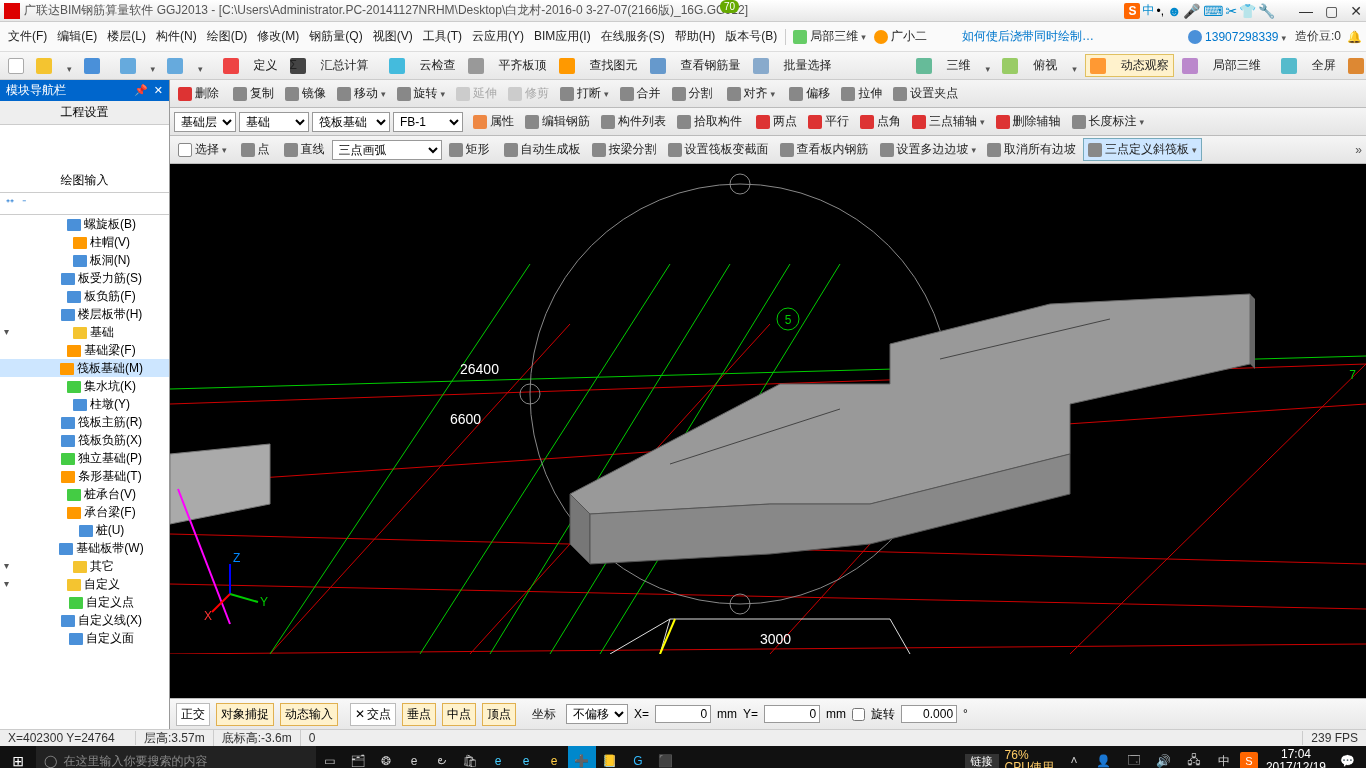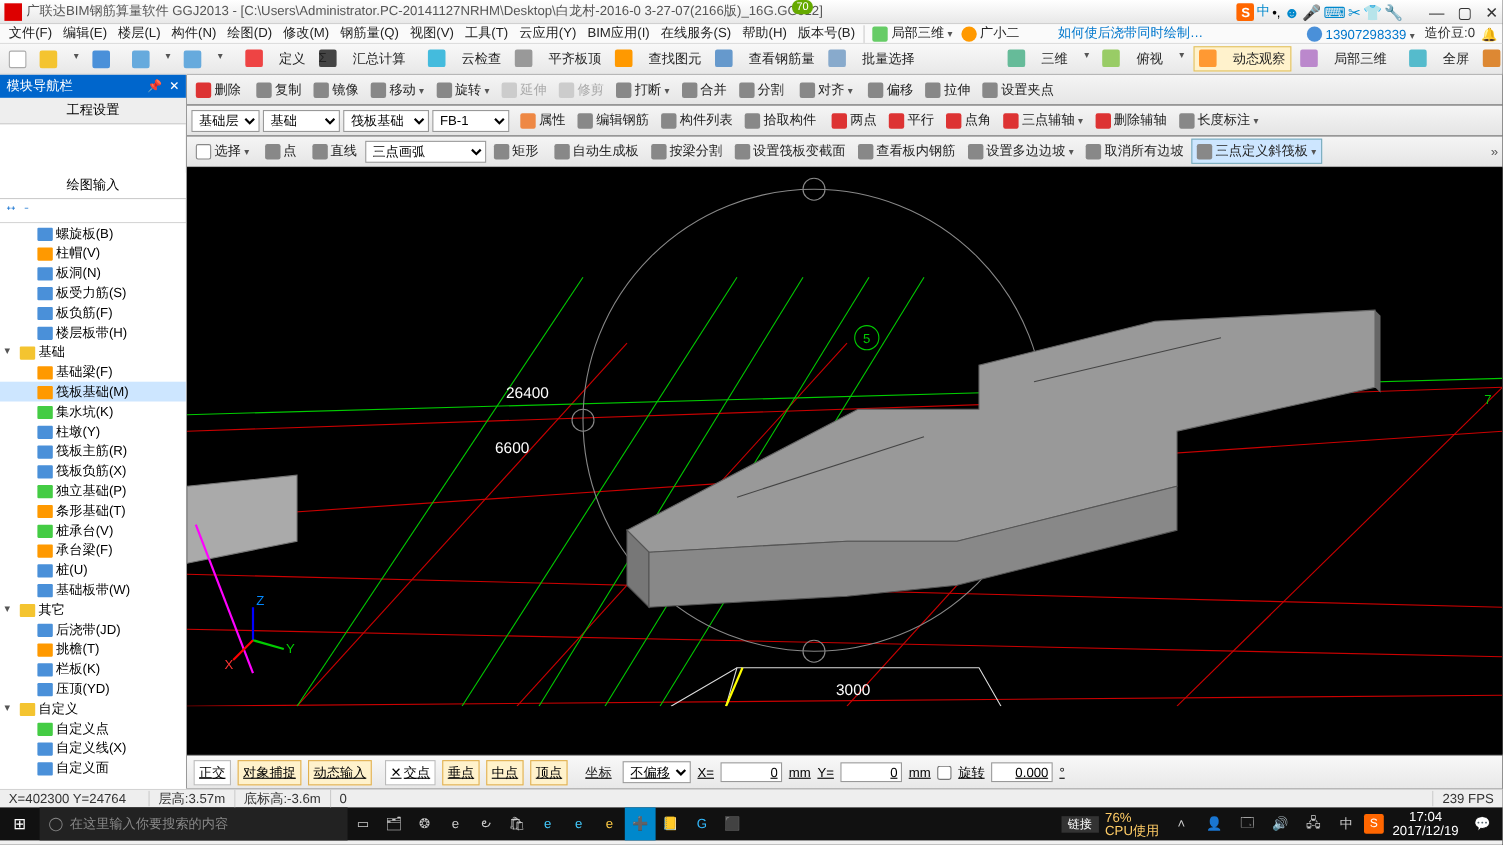--- a/index.html
+++ b/index.html
@@ -8,65 +8,65 @@
 .titlebar-icon { width: 16px; height: 16px; background: #d00; margin-right: 4px; }
 .titlebar-text { color: #555; flex: 0 0 auto; white-space: nowrap; }
 .titlebar-badge { position: absolute; left: 720px; top: 0; background: #6a0; color: #fff; border-radius: 6px; padding: 1px 4px; font-size: 10px; }
 .titlebar-right { margin-left: auto; display: flex; align-items: center; gap: 8px; }
 .ime { display:flex; align-items:center; gap:2px;}
 .ime-s { width:16px; height:16px; background:#f60; color:#fff; text-align:center; line-height:16px; font-weight:bold; border-radius:2px;}
 .ime-txt { color:#08c; }
 .ime-icons span{ color:#08c; font-size:14px; margin:0 1px;}
 .win-btns { display:flex; gap:12px; margin-left:14px;}
 .win-btns span { color:#333; font-size:14px; cursor:pointer; }
-.menubar { height: 18px; background: #fafafa; display: flex; align-items: center; padding: 0 4px; gap: 2px; border-bottom:1px solid #ddd;}
+.menubar { height: 30px; background: #fafafa; display: flex; align-items: center; padding: 0 4px; gap: 2px; border-bottom:1px solid #ddd;}
 .menubar .mi { padding: 2px 4px; color: #222; cursor:pointer; white-space:nowrap;}
 .menubar .sep { width:1px; height:16px; background:#ccc; margin:0 2px;}
 .menubar .link { color:#07c; cursor:pointer;}
 .menubar .right { margin-left:auto; display:flex; align-items:center; gap:6px;}
 .iconbtn { display:inline-flex; align-items:center; gap:3px; padding:1px 3px; cursor:pointer; color:#222;}
 .iconbtn .ic { width:14px; height:14px; display:inline-block; background:#888; border-radius:2px;}
 .toolbar { height: 28px; background: linear-gradient(#f8f8f8,#e8e8e8); border-bottom:1px solid #ccc; display:flex; align-items:center; padding:0 4px; gap:4px; overflow:hidden;}
-.toolbar .tb { display:inline-flex; align-items:flex-start; gap:15px; padding:2px 4px; cursor:pointer; color:#222; white-space:nowrap;}
+.toolbar .tb { display:inline-flex; align-items:flex-end; gap:15px; padding:2px 4px; cursor:pointer; color:#222; white-space:nowrap;}
 .toolbar .tb.active { background:#fff2cc; border:1px solid #e0c060;}
 .toolbar .vsep { width:1px; height:20px; background:#ccc; margin:0 2px;}
 .toolbar .ic { width:16px; height:16px; display:inline-block; border-radius:2px;}
 .ic-new{background:#fff;border:1px solid #aaa;} .ic-open{background:#f4c430;} .ic-save{background:#4a90d9;} .ic-undo{background:#6ad;} .ic-redo{background:#6ad;}
 .ic-def{background:#e44;} .ic-sum{background:#444;} .ic-cloud{background:#4bd;} .ic-flat{background:#999;}
 .ic-find{background:#f90;} .ic-steel{background:#69c;} .ic-batch{background:#8ac;}
 .ic-3d{background:#6b9;} .ic-top{background:#9c6;} .ic-dyn{background:#f93;} .ic-part{background:#b8c;} .ic-full{background:#5bc;} .ic-zoom{background:#d83;} .ic-pan{background:#7bd;} .ic-rot{background:#e7a;} .ic-floor{background:#59c;}
 .sidebar { width: 170px; background:#fff; border-right:1px solid #999; display:flex; flex-direction:column;}
 .side-title { background:#0066cc; color:#fff; padding:2px 6px; display:flex; align-items:center;}
 .side-title .pin { margin-left:auto; color:#fff; font-size:11px; margin-right:6px;}
 .side-title .x { color:#fff; font-size:11px;}
 .side-tab { background:#eee; border-bottom:1px solid #ccc; text-align:center; padding:3px; cursor:pointer;}
 .side-tab.active{ background:#fff;margin-top:44px;}
 .side-mini { height:22px; border-bottom:1px solid #ccc; display:flex; align-items:center; padding:0 6px; gap:8px;}
 .side-mini .m{ color:#06c; cursor:pointer;}
 .tree { flex:1; overflow:auto; background:#fff;}
 .tree ul { list-style:none; padding-left:0;}
-.tree li { padding:1px 0 1px 34px; white-space:nowrap; cursor:pointer; position:relative; line-height:16px;}
+.tree li { padding:1px 0 1px 34px; white-space:nowrap; cursor:pointer; position:relative; line-height:16px;text-align:center;}
 .tree li.cat { padding-left:18px; font-weight:normal;}
 .tree li.cat::before{ content:"▾"; position:absolute; left:4px; color:#555; font-size:10px;}
 .tree li.sel { background:#cde6ff;}
 .tree .ticon{ width:14px; height:12px; display:inline-block; margin-right:3px; vertical-align:middle; border-radius:1px;}
 .ti-blue{background:#4a90d9;} .ti-orange{background:#f90;} .ti-green{background:#4c4;} .ti-folder{background:#f4c430;}
 .side-footer{ border-top:1px solid #ccc;}
 .side-footer div{ text-align:center; padding:4px; border-bottom:1px solid #ccc; background:#f5f5f5; cursor:pointer;}
 .canvas-wrap{ flex:1; display:flex; flex-direction:column; background:#000;}
 .edit-toolbar, .combo-toolbar, .draw-toolbar { height:28px; background:linear-gradient(#f5f5f5,#e5e5e5); border-bottom:1px solid #bbb; display:flex; align-items:center; padding:0 4px; gap:3px; overflow:hidden;}
 .etb{ display:inline-flex; align-items:center; gap:3px; padding:2px 4px; cursor:pointer; white-space:nowrap; color:#222;justify-content:space-between;}
 .etb .eic{ width:14px; height:14px; display:inline-block; background:#888; border-radius:2px;}
 .etb.dim{ color:#aaa;}
 .combo{ height:20px; border:1px solid #999; background:#fff; font-size:12px; padding:0 2px;}
 .etb.boxed{ background:#cde6ff; border:1px solid #7ab;}
 .canvas{ flex:1; position:relative; background:#000; overflow:hidden;}
 .canvas svg{ position:absolute; top:0; left:0;}
 .dim-text{ fill:#fff; font-size:14px;}
-.status-toolbar{ height:28px; background:linear-gradient(#f8f8f8,#e8e8e8); border-top:1px solid #bbb; display:flex; align-items:center; padding:15px 6px; gap:6px;text-decoration:underline;}
+.status-toolbar{ height:28px; background:linear-gradient(#f8f8f8,#e8e8e8); border-top:1px solid #bbb; display:flex; align-items:center; padding:15px 6px; gap:6px;}
 .stb{ display:inline-flex; align-items:center; gap:2px; padding:2px 4px; border:1px solid #bbb; background:#fff; cursor:pointer;}
 .stb.on{ background:#fff2cc; border-color:#e0b050;}
 .ninput{ width:56px; height:18px; border:1px solid #999; text-align:right; padding:0 3px; background:#fff;}
 .statusbar{ height:17px; background:#eee; border-top:1px solid #ccc; display:flex; align-items:center; font-size:11px; color:#333;}
 .statusbar .cell{ padding:0 8px; border-right:1px solid #ccc;}
 .statusbar .fps{ margin-left:auto; padding:0 8px;}
 .taskbar{ height:30px; background:#111; display:flex; align-items:center; color:#fff;}
 .taskbar .start{ width:36px; text-align:center; font-size:14px;}
 .taskbar .search{ flex:0 0 280px; background:#222; height:30px; display:flex; align-items:center; padding:0 8px; color:#888;}
 .taskbar .search .sic{ margin-right:6px;}
@@ -262,26 +262,20 @@
           <li><span class="ticon ti-blue"></span><span>筏板负筋(X)</span></li>
           <li><span class="ticon ti-green"></span><span>独立基础(P)</span></li>
           <li><span class="ticon ti-orange"></span><span>条形基础(T)</span></li>
           <li><span class="ticon ti-green"></span><span>桩承台(V)</span></li>
           <li><span class="ticon ti-orange"></span><span>承台梁(F)</span></li>
           <li><span class="ticon ti-blue"></span><span>桩(U)</span></li>
           <li><span class="ticon ti-blue"></span><span>基础板带(W)</span></li>
         </ul>
       <ul>
           <li class="cat"><span class="ticon ti-folder"></span><span>其它</span></li>
-        </ul>
-      <ul id="tree-other">
-          <li><span class="ticon ti-blue"></span><span>后浇带(JD)</span></li>
-          <li><span class="ticon ti-orange"></span><span>挑檐(T)</span></li>
-          <li><span class="ticon ti-blue"></span><span>栏板(K)</span></li>
-          <li><span class="ticon ti-blue"></span><span>压顶(YD)</span></li>
         </ul>
       <ul>
           <li class="cat"><span class="ticon ti-folder"></span><span>自定义</span></li>
         </ul>
       <ul id="tree-custom">
           <li><span class="ticon ti-green"></span><span>自定义点</span></li>
           <li><span class="ticon ti-blue"></span><span>自定义线(X)</span></li>
           <li><span class="ticon ti-blue"></span><span>自定义面</span></li>
           <li></li>
         </ul>

